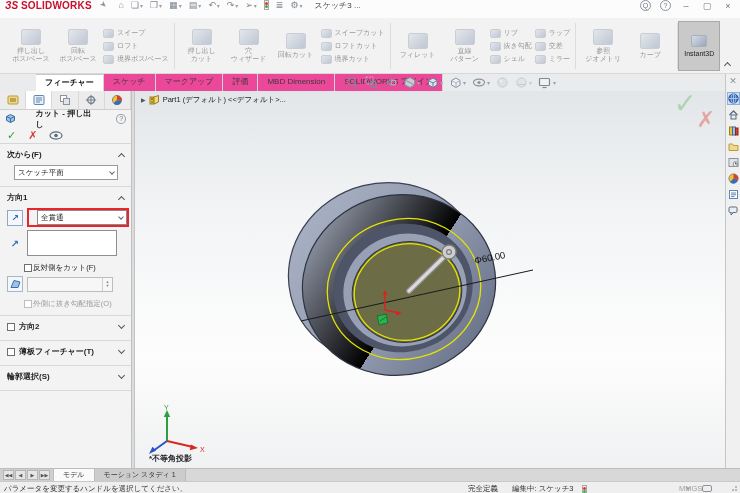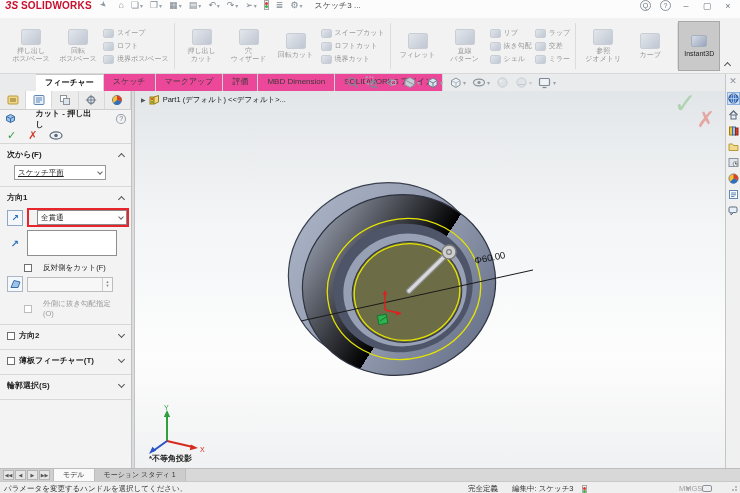--- a/index.html
+++ b/index.html
@@ -59,29 +59,29 @@
   .pmactions { height:17px; display:flex; align-items:center; gap:12px; padding-left:7px; border-bottom:1px solid #d6d6d6; }
   .okbtn { color:#2f9e3f; font-weight:bold; font-size:11px; }
   .cancelbtn { color:#d23b2f; font-weight:bold; font-size:11px; }
   .pmsect { display:flex; align-items:center; gap:4px; padding:5px 7px 2px; font-weight:bold; font-size:8px; color:#1f1f1f; }
   .chv { width:5px; height:5px; border-right:1.4px solid #555; border-bottom:1.4px solid #555; margin-left:auto; }
   .chv.up { transform:rotate(-135deg); margin-top:3px; }
   .chv.down { transform:rotate(45deg); margin-bottom:2px; }
   .pmdiv { height:1px; background:#d8d8d8; margin-top:6px; }
   .combo { background:#fff; border:1px solid #9a9a9a; height:15px; display:flex; align-items:center; justify-content:space-between; font-size:7.5px; color:#222; padding:0 3px;margin-left:8px; }
   .combo .dcar { width:4px; height:4px; border-right:1.2px solid #666; border-bottom:1.2px solid #666; transform:rotate(45deg); margin-bottom:2px; }
-  .from-combo { width:92px; margin:3px 0 0 14px;text-decoration:underline; }
+  .from-combo { width:104px; margin:3px 0 0 14px; }
   .dir-row { display:flex; align-items:center; gap:4px; padding:3px 0 0 7px; }
   .sqbtn { width:16px; height:16px; border:1px solid #8fa6c4; background:#f4f8fc; display:flex; align-items:center; justify-content:center; color:#2a6fbd; font-size:9px; font-weight:bold; }
   .red-annot { border:2px solid #e8242c; }
   .red-annot .combo { width:90px; border-color:#8a8a8a; }
   .arrow-glyph { color:#2a6fbd; font-size:10px; font-weight:bold; width:16px; text-align:center; }
   .selbox { width:90px; height:26px; background:#fff; border:1px solid #8f8f8f; padding:1px; }
   .selhl { width:9px; height:100%; background:#6aa7e8; }
-  .cbrow { display:flex; align-items:center; gap:11px; padding:7px 17px 0 24px; font-size:7.5px; color:#222; }
+  .cbrow { display:flex; align-items:center; gap:1px; padding:7px 8px 0 24px; font-size:7.5px; color:#222; }
   .cb { width:8px; height:8px; border:1px solid #6e6e6e; background:#fff; flex:none; }
   .cbrow.dis { color:#9a9a9a; } .cbrow.dis .cb { border-color:#bdbdbd; }
   .spinner { width:86px; height:15px; background:#f7f7f7; border:1px solid #bdbdbd; display:flex; }
   .spin-ctl { margin-left:auto; width:10px; border-left:1px solid #cfcfcf; display:flex; flex-direction:column; align-items:center; justify-content:center; font-size:4px; color:#8a8a8a; line-height:4px; }
   .sect-cb { width:8px; height:8px; border:1px solid #6e6e6e; background:#fff; }
 
   
   .vp { position:absolute; left:135px; right:15px; top:91px; bottom:25px; background:linear-gradient(180deg,#e3e6e9 0%,#f3f5f6 35%,#fdfdfd 70%,#f0f1f2 100%); overflow:hidden; }
   .ftree { position:absolute; left:6px; top:3px; display:flex; align-items:center; gap:3px; font-size:7.5px; color:#1a1a1a; }
   .ftree .tri { color:#555; font-size:6px; }

